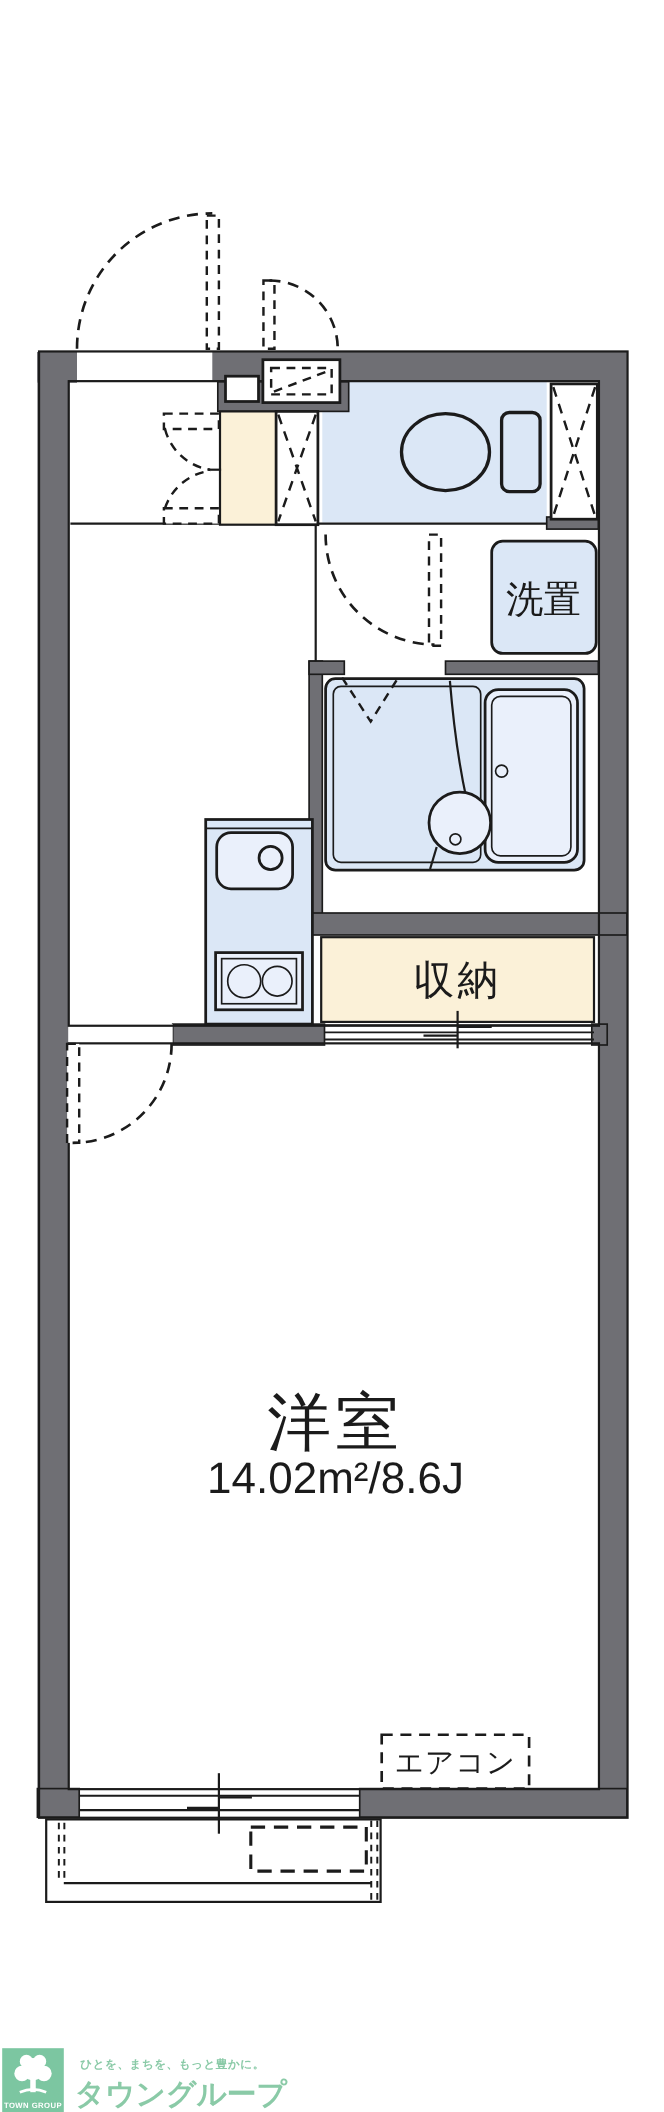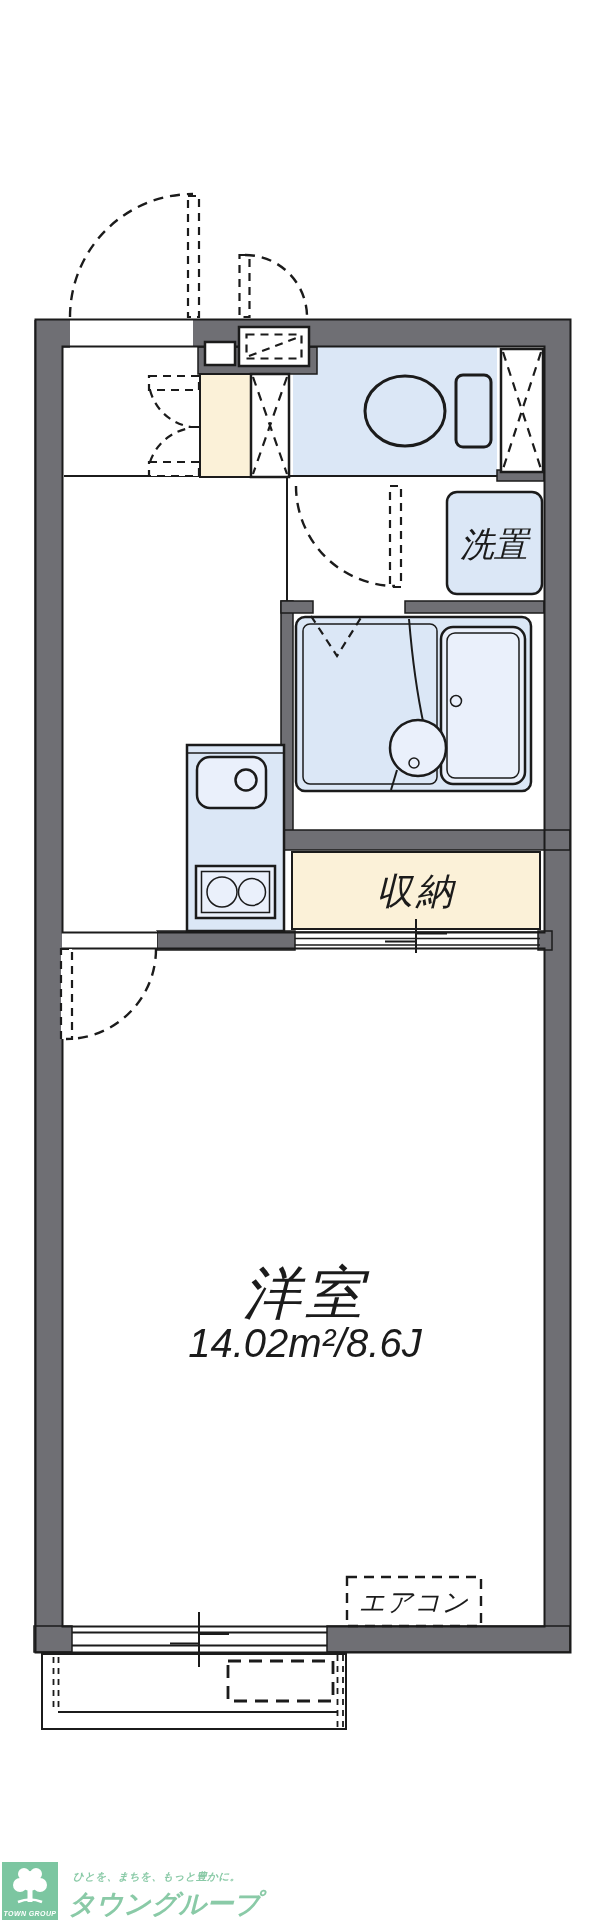--- a/index.html
+++ b/index.html
@@ -1,20 +1,20 @@
 <!DOCTYPE html>
 <html style="--wall: #6f6f74; --line: #1b1b1b; --room-blue: #dbe7f6; --room-blue-light: #eaf0fb; --cream: #fbf1d8; --logo-green: #7cc6a1; --logo-green-text: #8acaa7;"><head>
 <meta charset="utf-8">
 <style>
   :root{
     --wall:#6f6f74; --line:#1b1b1b; --room-blue:#dbe7f6; --room-blue-light:#eaf0fb;
     --cream:#fbf1d8; --logo-green:#7cc6a1; --logo-green-text:#8acaa7;
   }
   html,body{margin:0;padding:0;background:#fff;}
-  .stage{position:relative;width:604px;height:1920px;background:#fff;overflow:hidden;font-style:italic;}
+  .stage{position:relative;width:604px;height:1920px;background:#fff;overflow:hidden;}
   svg{position:absolute;left:0;top:0;}
   
   .w0{fill:var(--wall);}
   .w{fill:var(--wall);stroke:var(--line);stroke-width:1.5;}
   .open{fill:#fff;}
   .outline{stroke:var(--line);stroke-width:2;fill:none;}
   .thin{stroke:var(--line);stroke-width:1.6;fill:none;}
   .ln2{stroke:var(--line);stroke-width:2;fill:none;}
   .box-blue{fill:var(--room-blue);stroke:var(--line);stroke-width:2.5;}
   .box-cream{fill:var(--cream);stroke:var(--line);stroke-width:2;}

